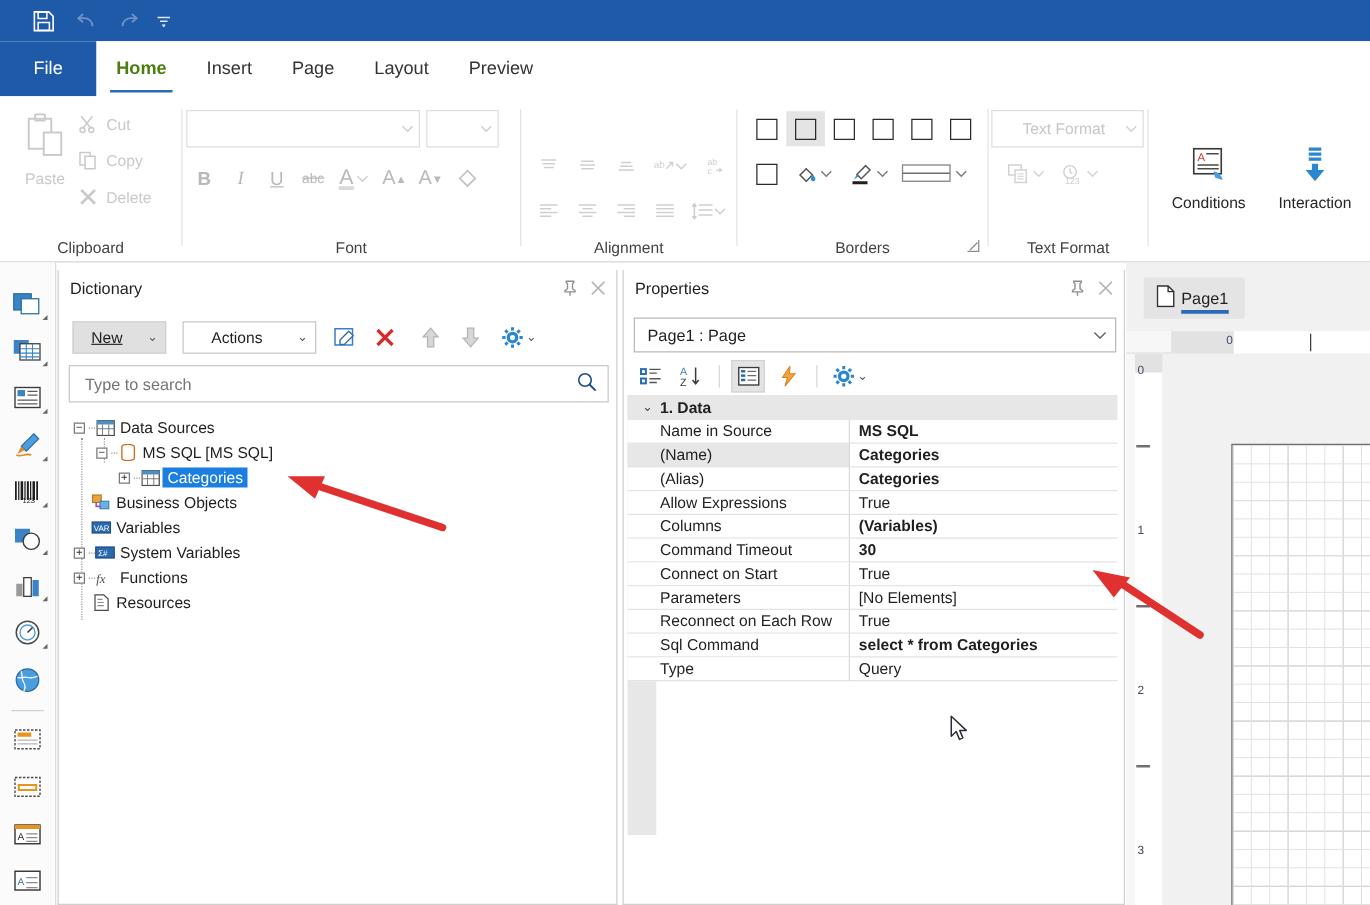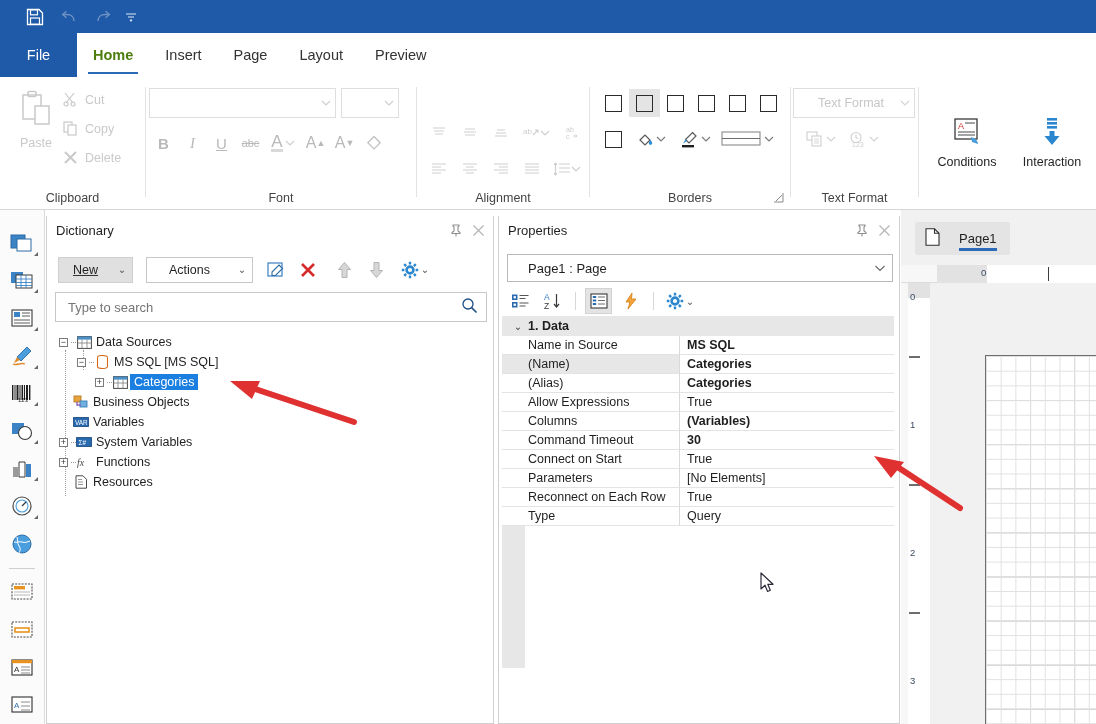--- a/index.html
+++ b/index.html
@@ -140,21 +140,21 @@
   .dots { position:absolute; border-left:1px dotted #9a9a9a; }
 
   
   .props {
     position:absolute; left:498px; top:216px; width:402px; height:508px;
     background:#ffffff; border:1px solid #d0d0d0; border-top:none;
   }
   .prop-combo {
     position:absolute; left:8px; top:38px; width:386px; height:28px;
     border:1px solid #b9b9b9; background:#fff; display:flex; align-items:center;
-    padding:0 6px 0 20px; font-size:13px;
+    padding:0 6px 0 10px; font-size:13px;
   }
   .prop-toolbar { position:absolute; left:8px; top:72px; display:flex; align-items:center; gap:5px; }
   .pt-ico { width:27px; height:26px; display:flex; align-items:center; justify-content:center; }
   .pt-ico.sel { background:#e4e4e4; border:1px solid #d2d2d2; }
   .pt-sep { width:1px; height:18px; background:#d8d8d8; margin:0 4px; }
 
   .grid { position:absolute; left:3px; top:100px; width:392px; }
   .grid-head {
     height:20px; background:#e7e7e7; display:flex; align-items:center;
     font-weight:bold; font-size:12.5px; padding-left:6px; color:#1f1f1f;
@@ -168,21 +168,21 @@
   }
   .gname.hl { background:#e7e7e7; }
   .gval { flex:1; padding-left:7px; border-bottom:1px solid #e3e3e3; display:flex; align-items:center; }
   .gval.b { font-weight:bold; }
   .grid-leftstrip { position:absolute; left:3px; top:100px; width:23px; height:352px; background:#e7e7e7; }
 
   
   .doc { position:absolute; left:901px; top:210px; width:195px; height:514px; background:#f1f1f1; }
   .pagetab {
     position:absolute; left:14px; top:12px; height:33px; background:#e4e4e4;
-    display:flex; align-items:center; padding:0 13px 0 10px; gap:19px; border-radius:2px;
+    display:flex; align-items:center; padding:0 13px 0 10px; gap:5px; border-radius:2px;
   }
   .pagetab .pn { font-size:13px; color:#1f1f1f; position:relative; }
   .pagetab .pn:after { content:""; position:absolute; left:0; right:0; bottom:-5px; height:3px; background:#2a6ab8; }
   .hruler {
     position:absolute; left:0; top:55px; width:195px; height:18px;
     background:#f7f7f7; border-bottom:1px solid #dcdcdc;
   }
   .hruler .white { position:absolute; left:36px; top:0; width:159px; height:18px; background:#fff; border-left:1px solid #e2e2e2;}
   .hruler .grayseg { position:absolute; left:36px; top:0; width:50px; height:18px; background:#e2e2e2; }
   .hruler .tick0 { position:absolute; left:80px; top:2px; font-size:9.5px; color:#3c4a63; }
@@ -947,20 +947,24 @@
       </div>
       <div class="grow">
         <div class="gname">Parameters</div>
         <div class="gval">[No Elements]</div>
       </div>
       <div class="grow">
         <div class="gname">Reconnect on Each Row</div>
         <div class="gval">True</div>
       </div>
       <div class="grow">
+        <div class="gname">Sql Command</div>
+        <div class="gval b">select * from Categories</div>
+      </div>
+      <div class="grow">
         <div class="gname">Type</div>
         <div class="gval">Query</div>
       </div>
     </div>
   </div>
 
   <div class="doc">
     <div class="pagetab">
       <span>
         <svg width="15" height="18" viewBox="0 0 15 18">

